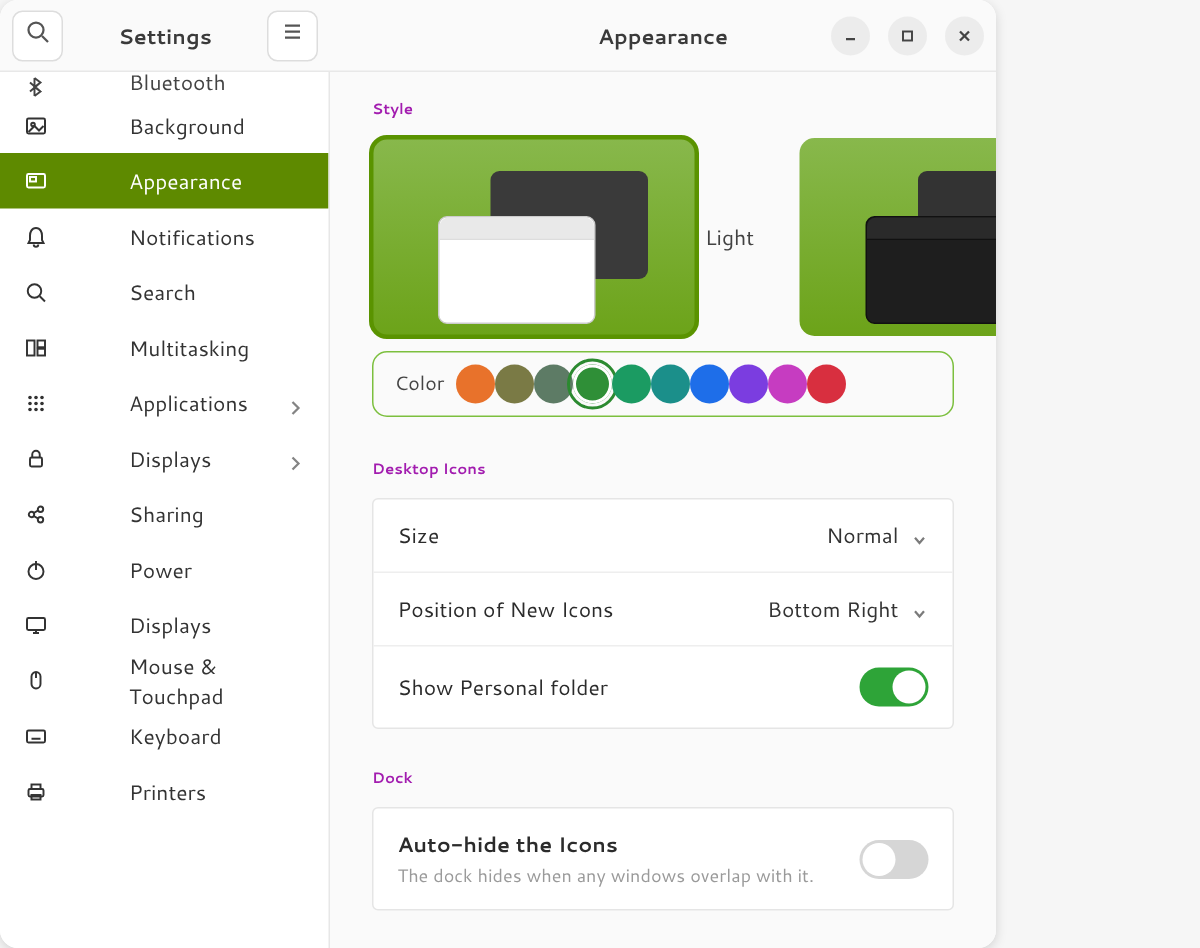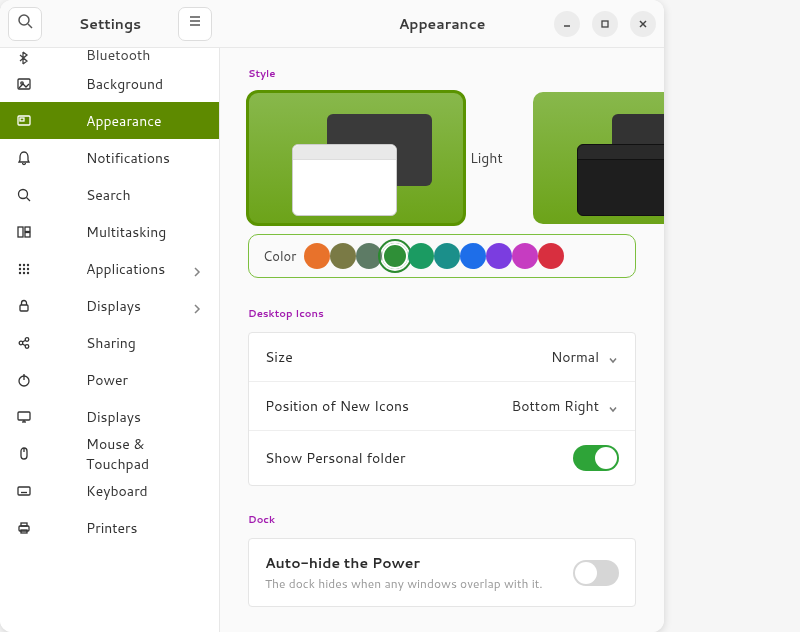--- a/index.html
+++ b/index.html
@@ -324,21 +324,21 @@
         </div>
       </div>
 
       <div class="section-gap"></div>
 
       <div class="section-title">Dock</div>
 
       <div class="panel">
         <div class="panel-row">
           <div class="row-labels">
-            <div class="row-label" style="font-weight:600;">Auto-hide the Power</div>
+            <div class="row-label" style="font-weight:600;">Auto-hide the Icons</div>
             <div class="row-sub">The dock hides when any windows overlap with it.</div>
           </div>
           <div class="switch" id="switch-autohide">
               <div class="knob"></div>
             </div>
         </div>
       </div>
 
     </div>
   </div>

